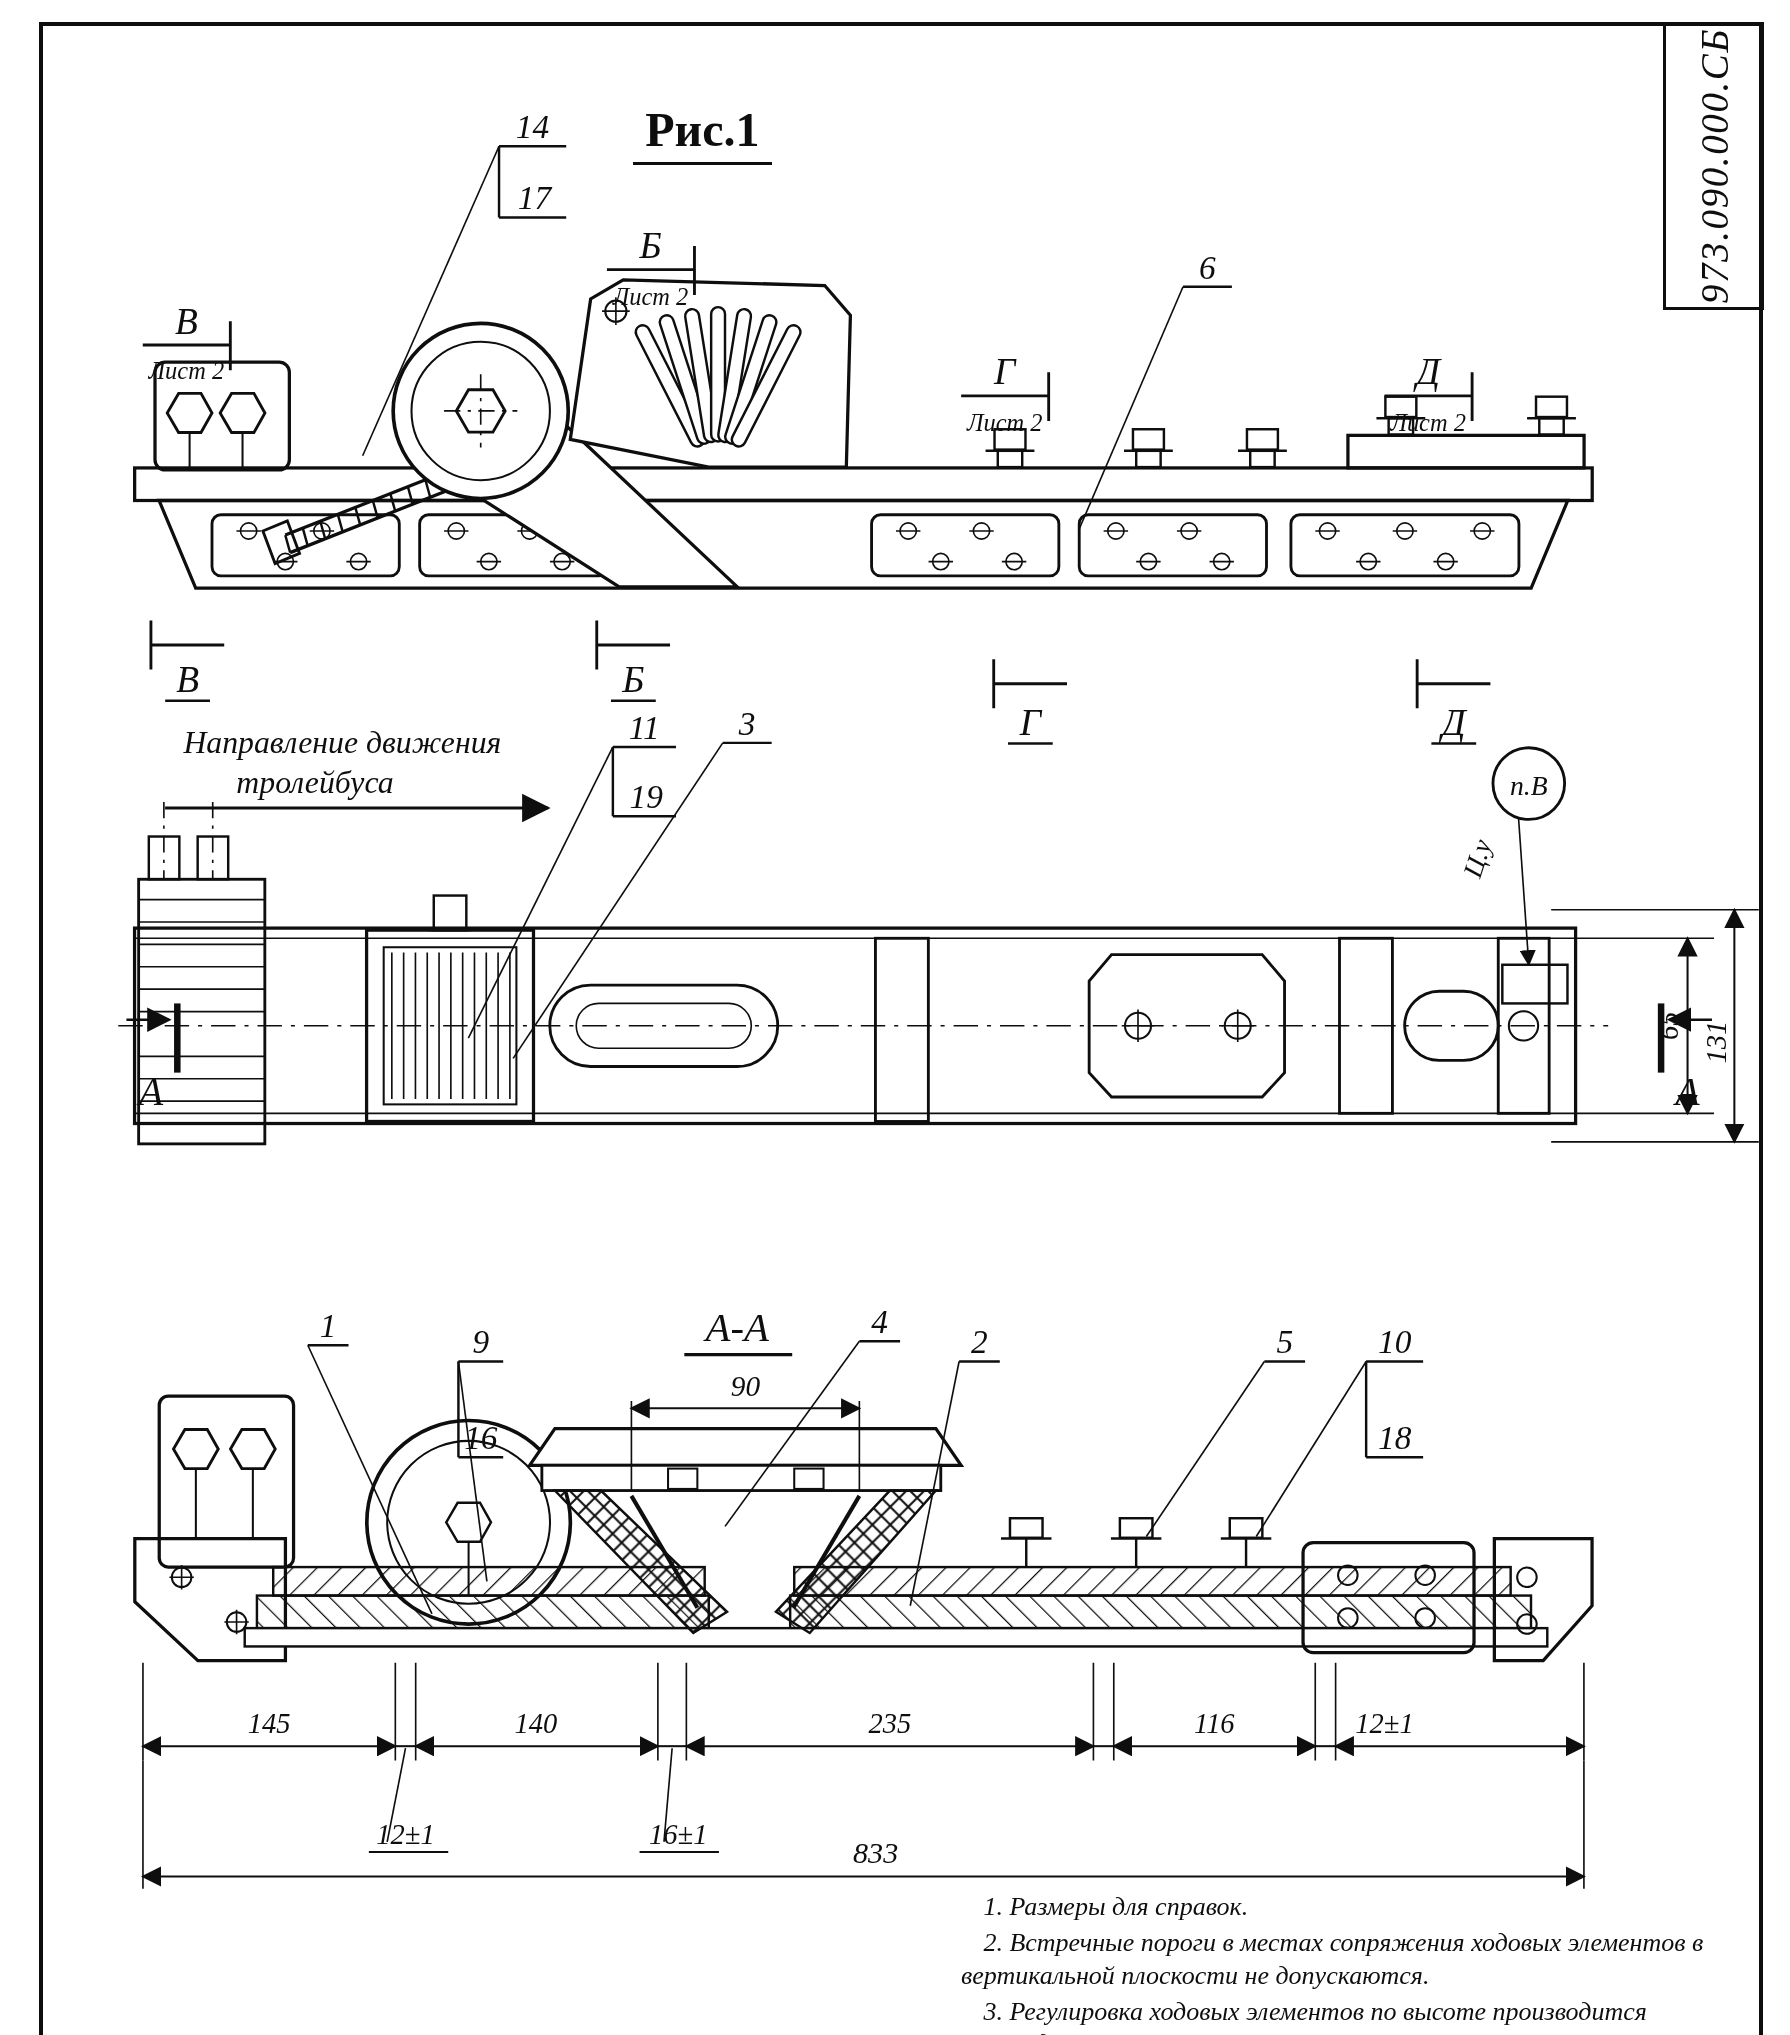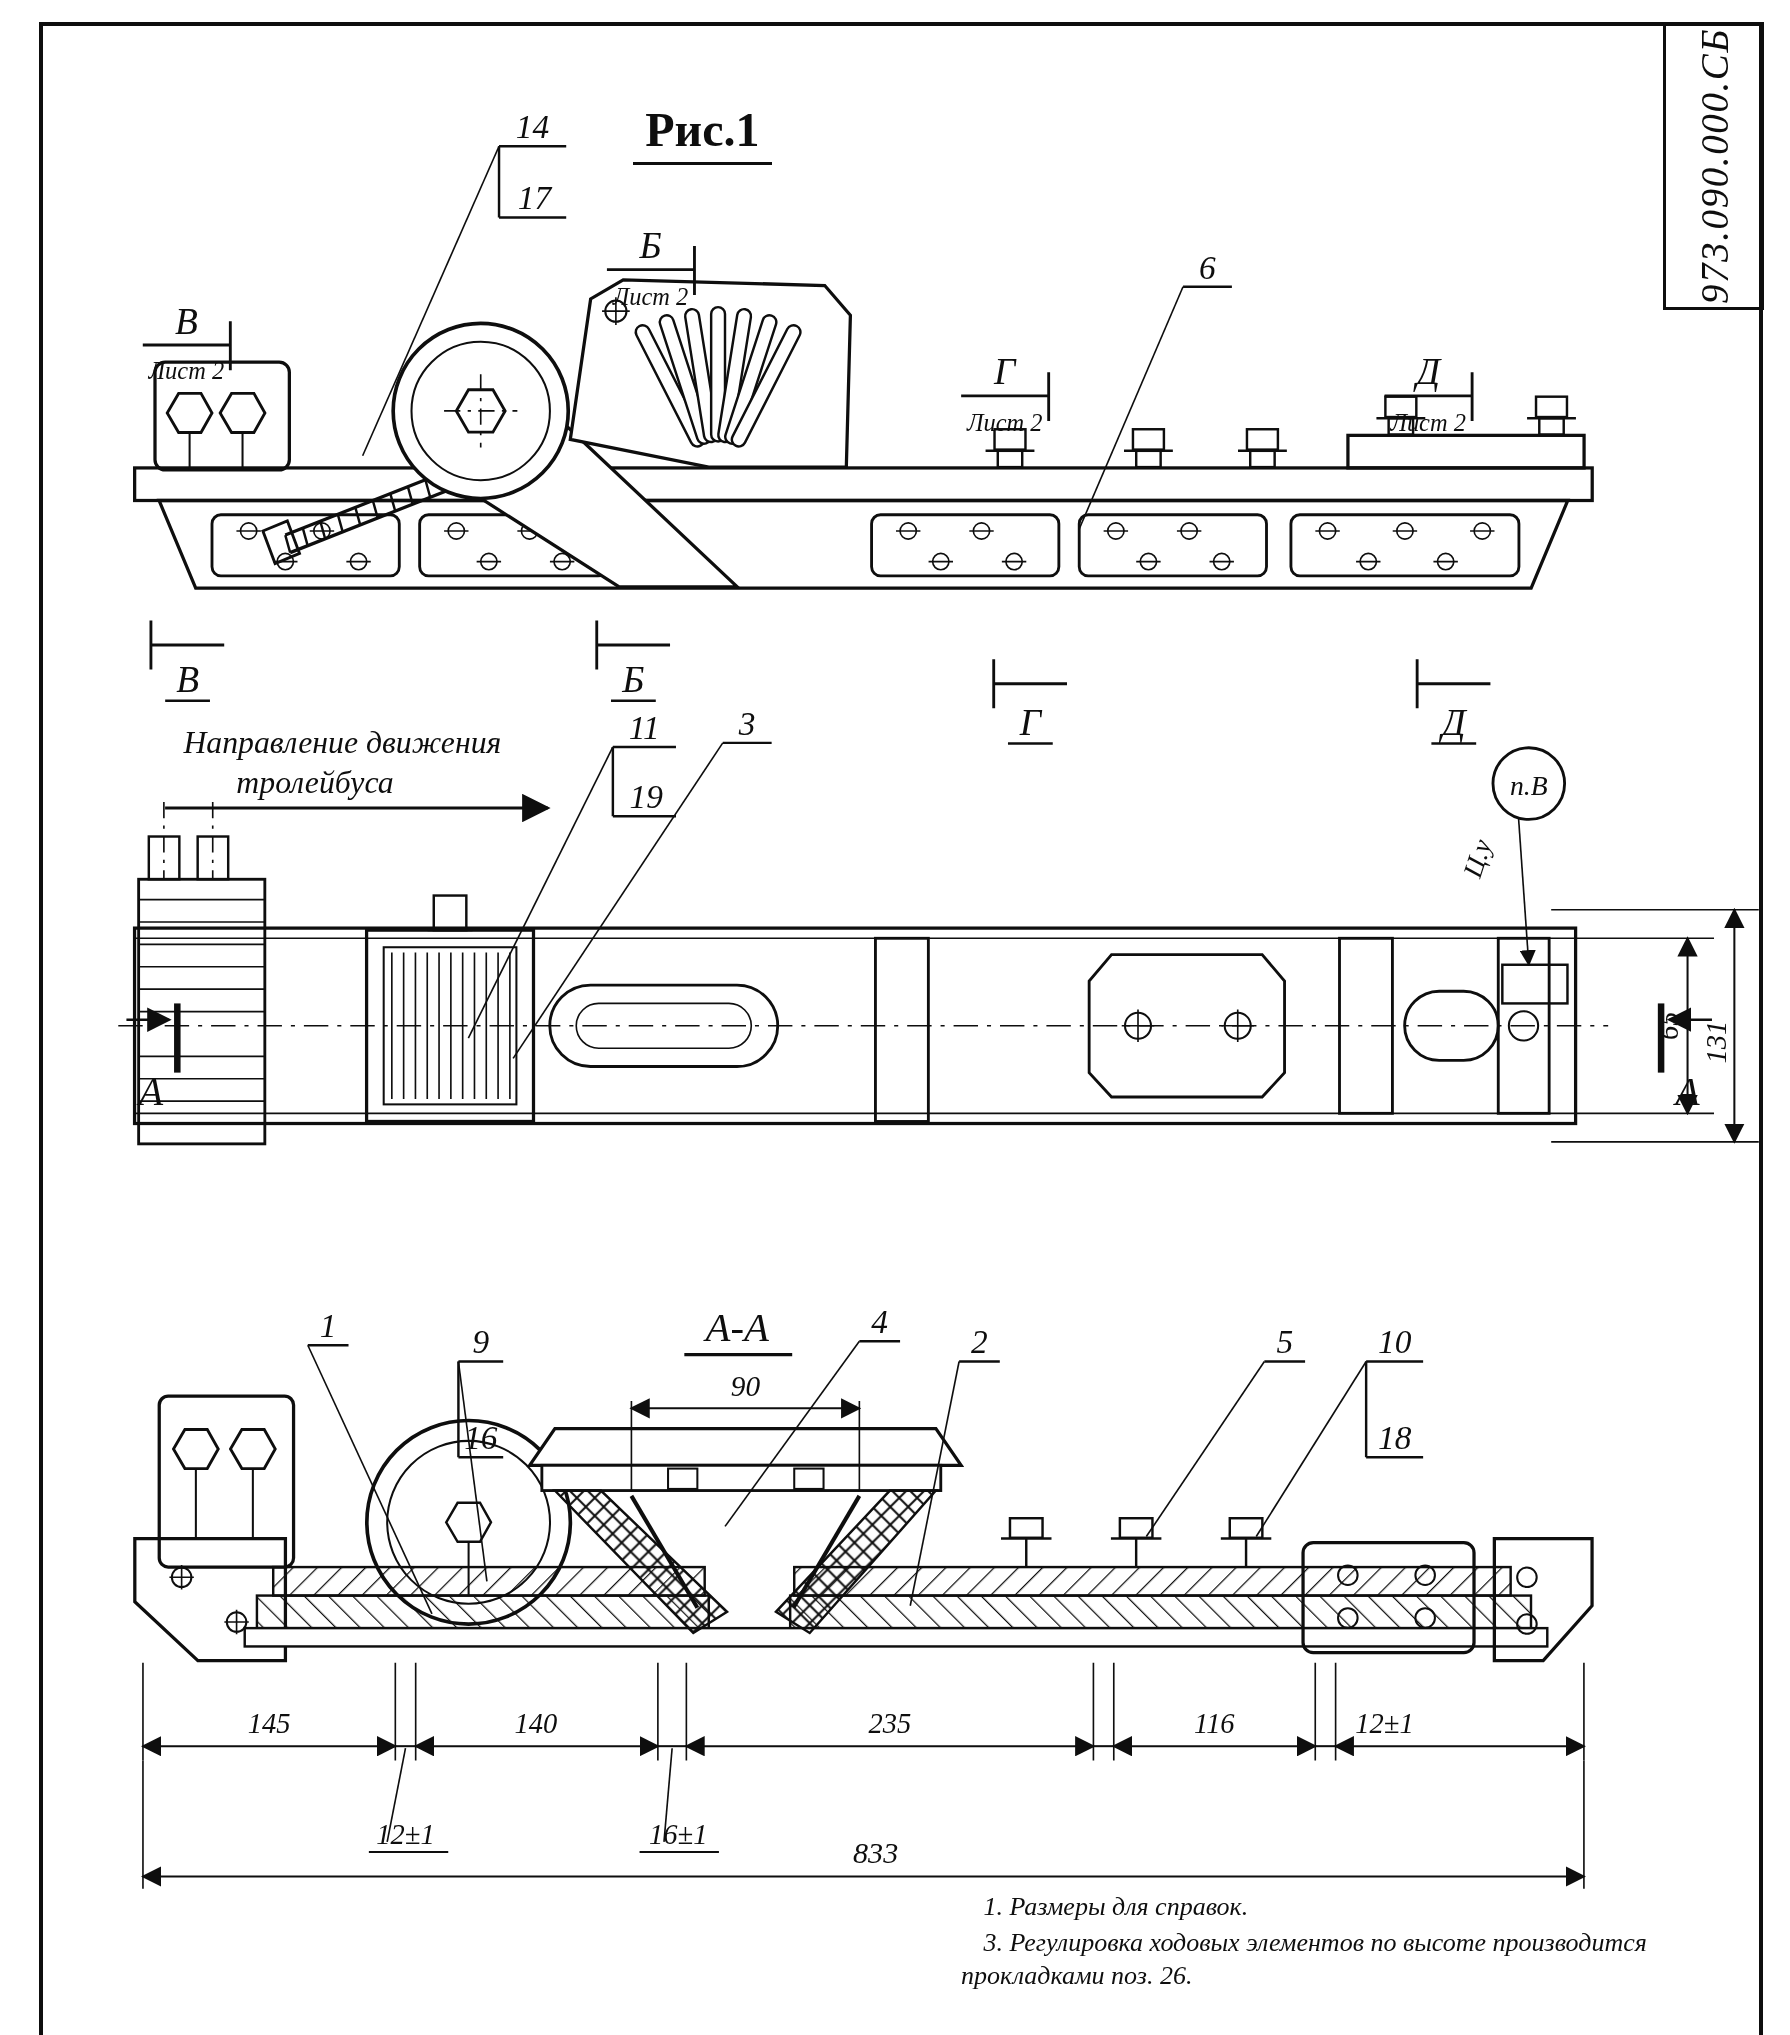--- a/index.html
+++ b/index.html
@@ -416,18 +416,19 @@
     </g>
     <g>
       <path class="ink" stroke-width="4" d="M100,1195V1510 M3640,1195V1510"></path>
       <line class="ink" stroke-width="5" x1="100" y1="1480" x2="3640" y2="1480" marker-start="url(#ar)" marker-end="url(#ar)"></line>
       <text x="1900" y="1448" font-size="74" text-anchor="middle">833</text>
     </g>
   </svg>
 
   <div class="notes">
     <p>1. Размеры для справок.</p>
+    <p>2. Встречные пороги в местах сопряжения ходовых элементов в вертикальной плоскости не допускаются.</p>
     <p>3. Регулировка ходовых элементов по высоте производится прокладками поз. 26.</p>
 
   </div>
 
 </div>
 
 
 </body></html>

